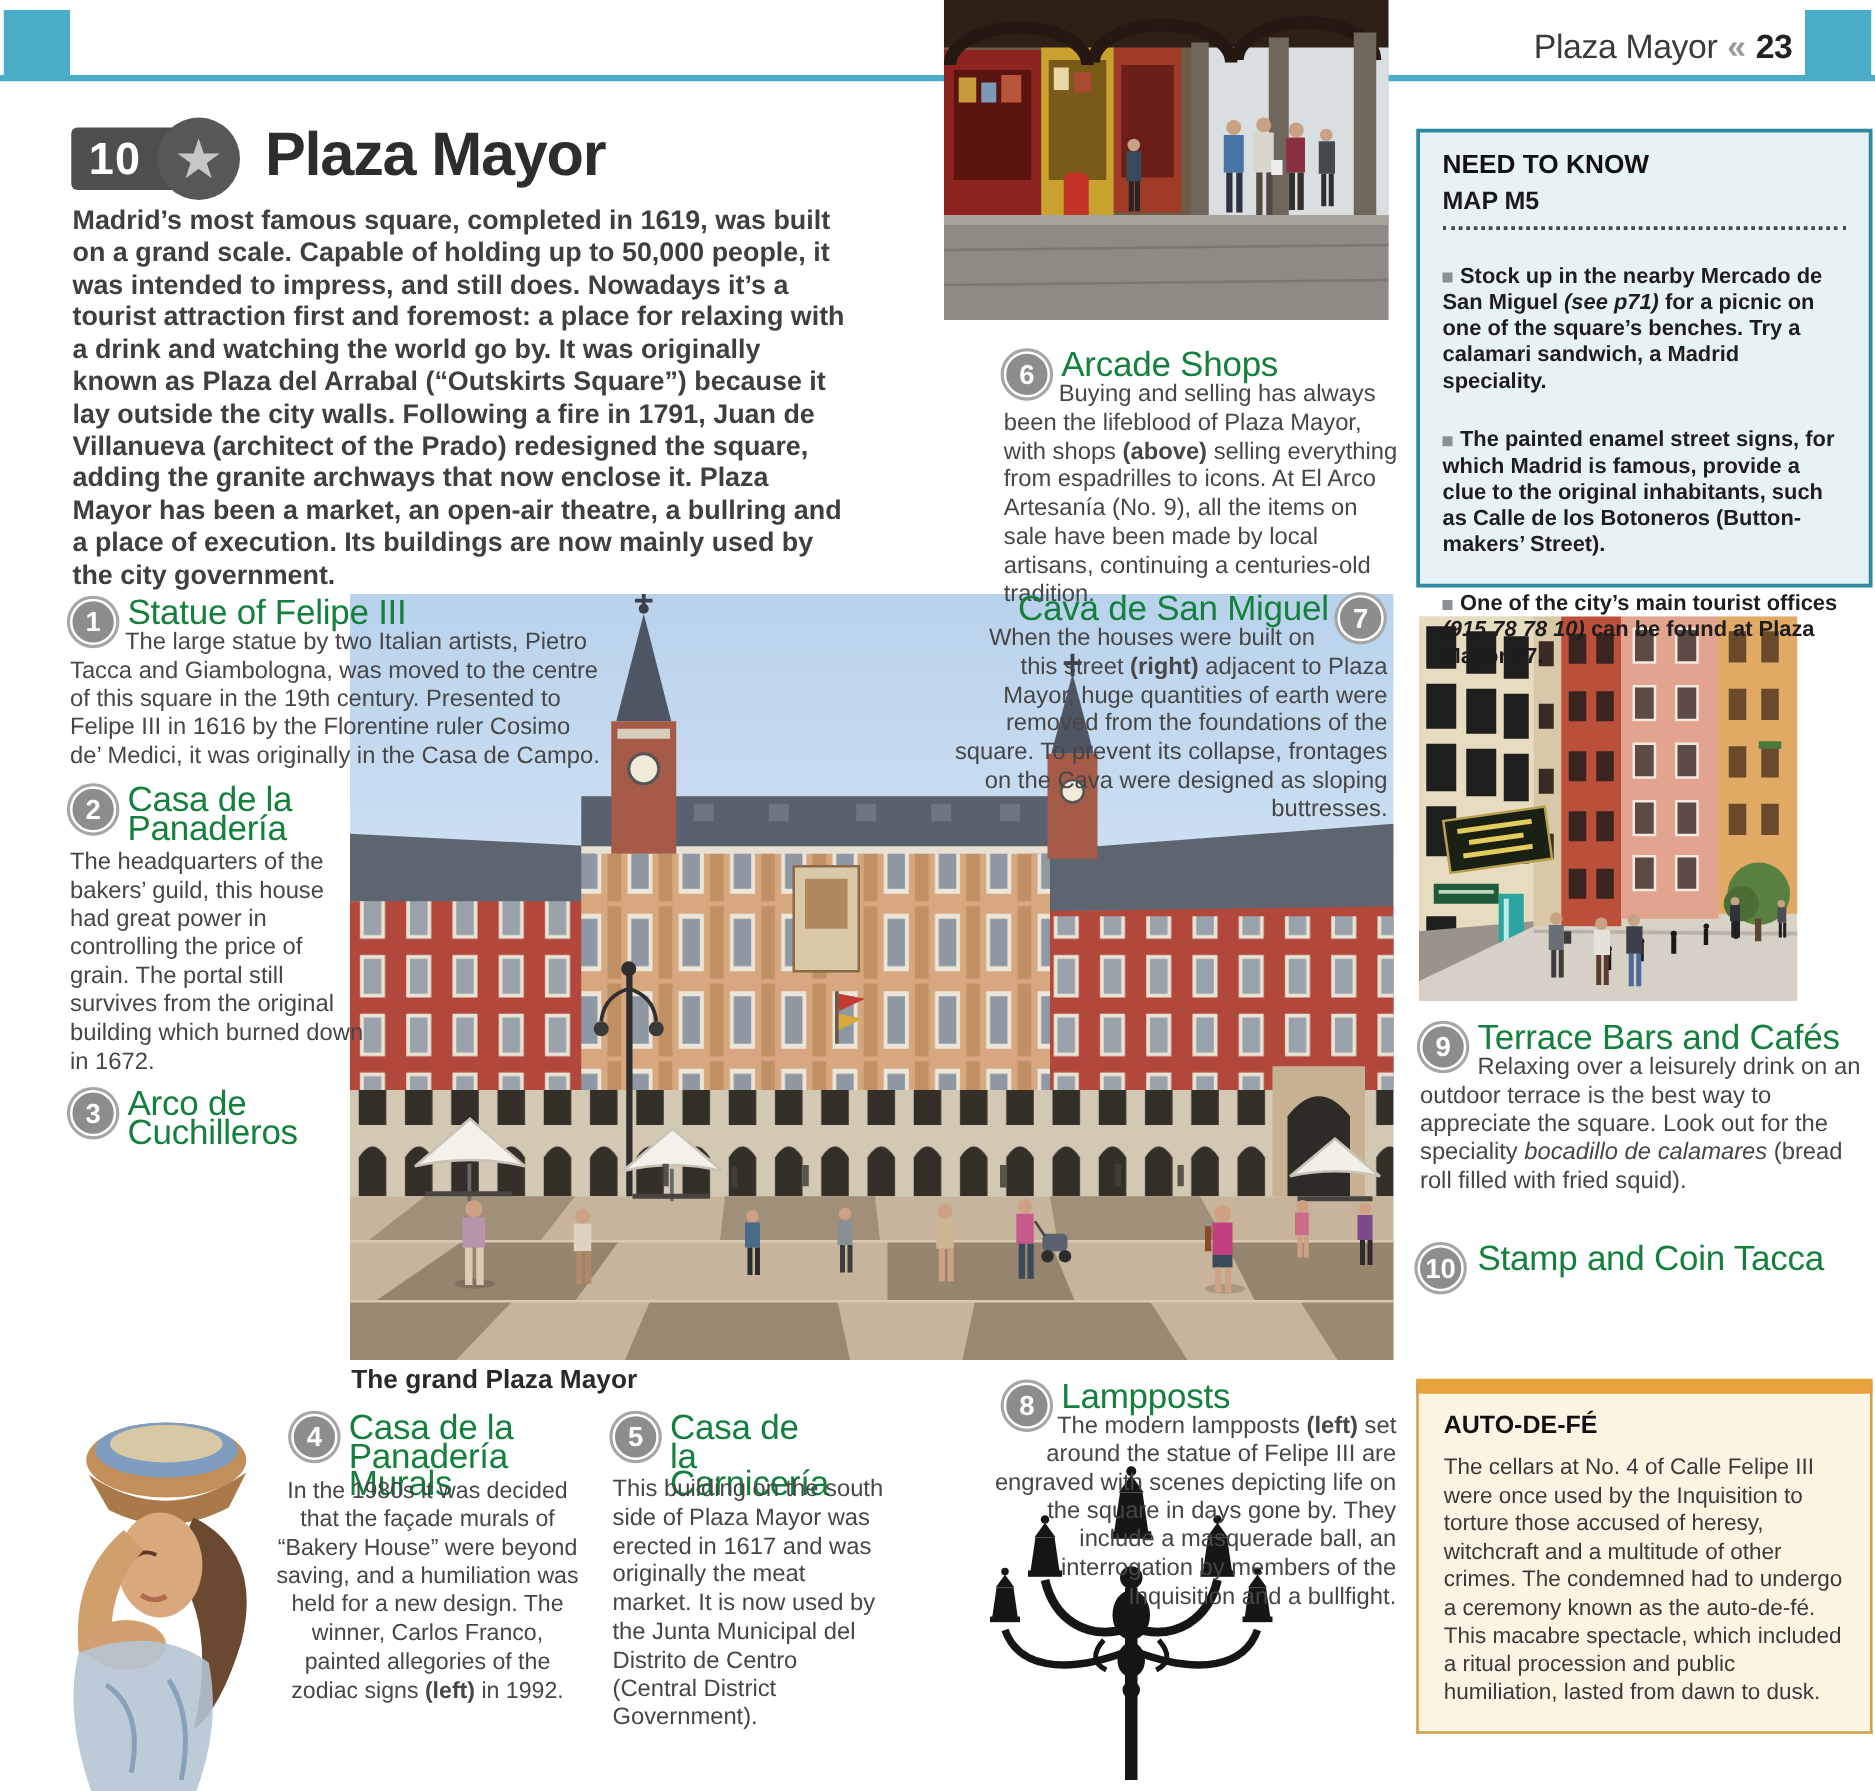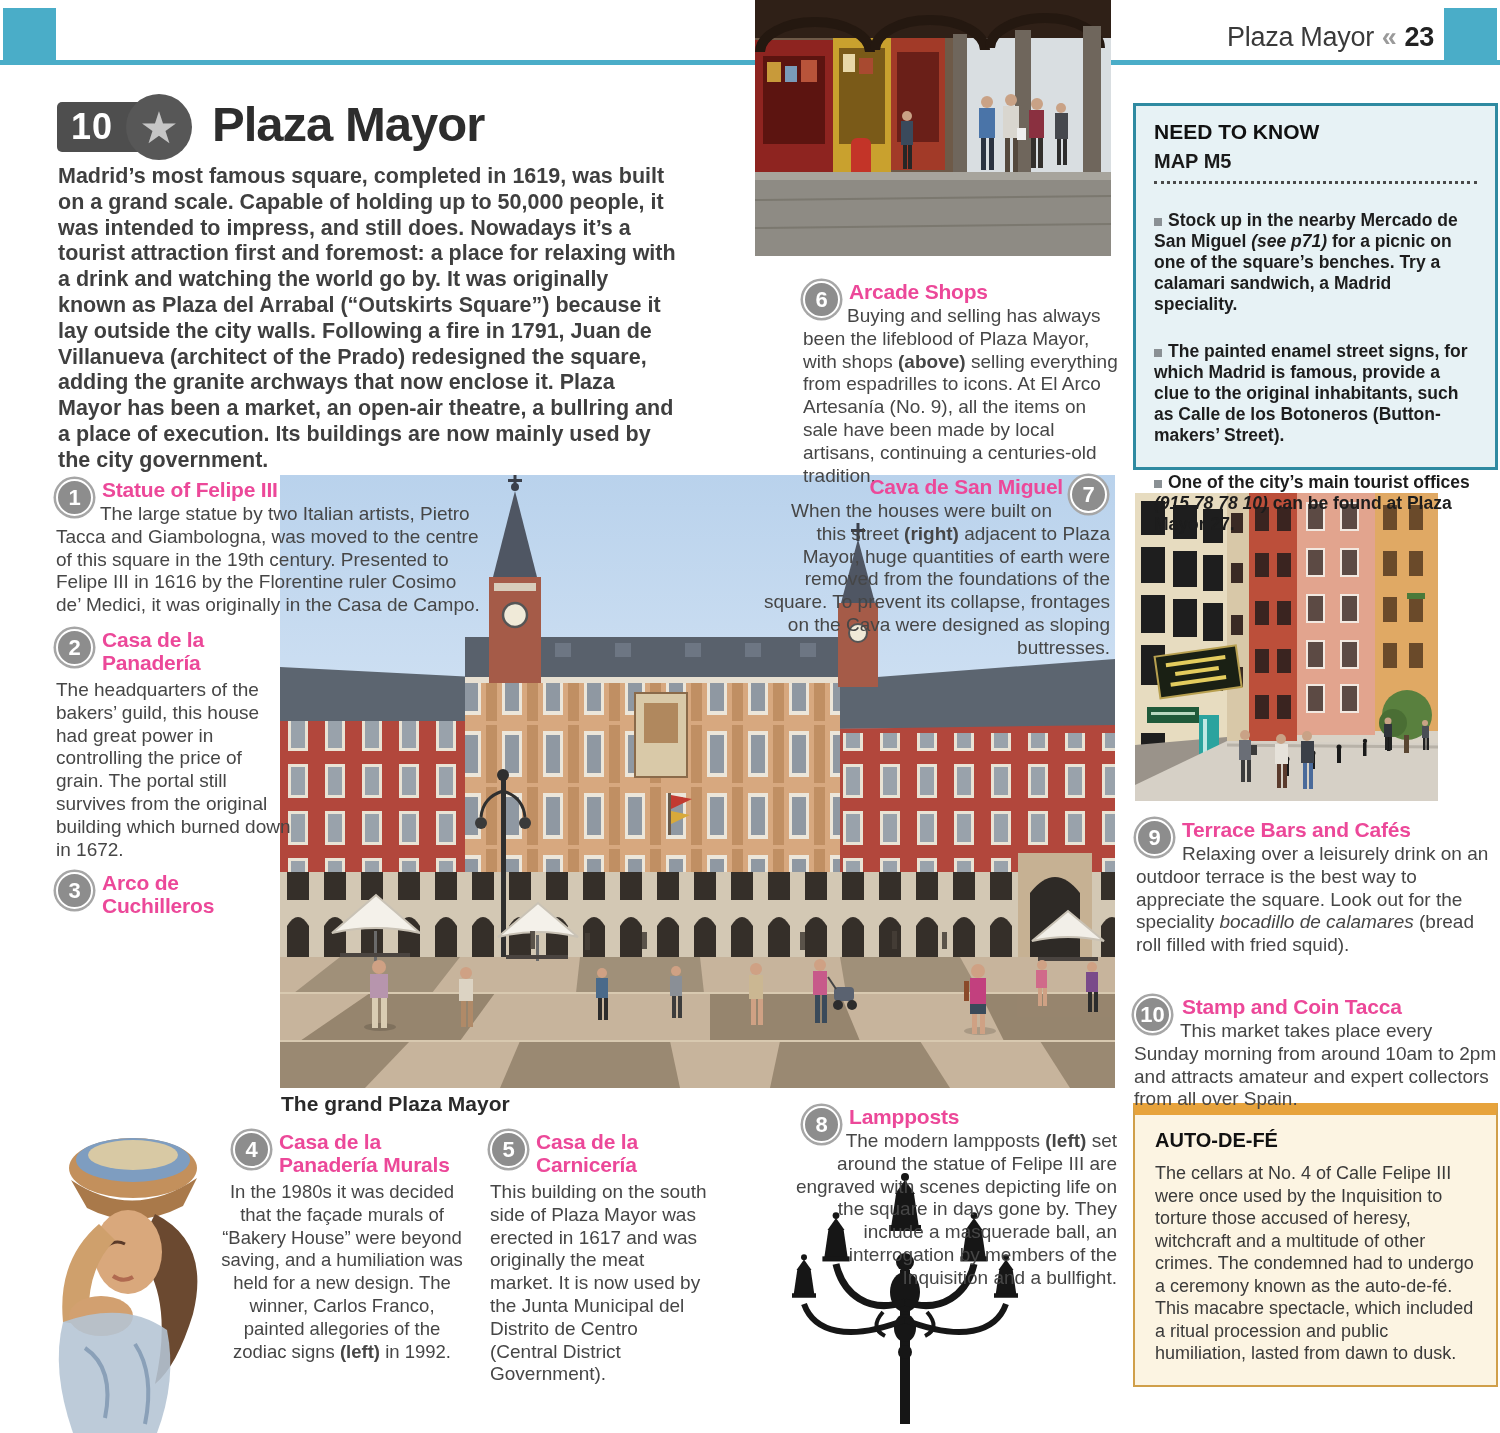--- a/index.html
+++ b/index.html
@@ -19,21 +19,21 @@
             display:flex;align-items:center;justify-content:flex-start;padding-left:14px;color:#fff;
             font-weight:bold;font-size:36px;letter-spacing:1px;}
   .logoCircle{position:absolute;left:126px;top:94px;width:66px;height:66px;background:#575757;border-radius:50%;
             display:flex;align-items:center;justify-content:center;color:#c6c6c6;font-size:44px;}
   .pageTitle{position:absolute;left:212px;top:96px;font-size:49px;font-weight:bold;color:#2d2d2d;letter-spacing:-1px;}
   .intro{position:absolute;left:58px;top:164px;width:618px;font-size:21.5px;line-height:25.8px;color:#3f3f3f;font-weight:bold;}
   
   .num{position:absolute;width:33px;height:33px;border-radius:50%;background:#8d8d8d;color:#fff;
        font-weight:bold;font-size:22px;display:flex;align-items:center;justify-content:center;
        border:2px solid #fff;box-shadow:0 0 0 2.5px #a6a6a6;z-index:6;}
-  .ihead{position:absolute;font-weight:bold;font-size:21px;line-height:22.5px;color:#ec4899;letter-spacing:-0.2px;z-index:6;}
+  .ihead{position:absolute;font-weight:normal;font-size:28px;line-height:22.5px;color:#15803d;letter-spacing:-0.2px;z-index:6;}
   .ibody{position:absolute;font-size:19px;line-height:22.8px;color:#464646;z-index:6;}
   .hang{text-indent:44px;}
   .ctr{text-align:center;}
   .rt{text-align:right;}
   .fr{float:right;width:58px;height:22px;}
   
   .ntk{position:absolute;left:1133px;top:103px;width:365px;height:367px;box-sizing:border-box;
        background:#e7f2f5;border:3px solid #2f8aa1;padding:14px 18px;}
   .ntk h3{margin:0;font-size:21px;color:#111;}
   .ntk .map{font-weight:bold;font-size:20px;color:#1a1a1a;margin-top:6px;}
@@ -493,15 +493,14 @@
       <use href="#lan" transform="translate(218,118) scale(0.75)"></use>
     </svg>
   </div>
 
   <div class="num" style="left:1136px;top:819px;">9</div>
   <div class="ihead" style="left:1182px;top:819px;width:300px;">Terrace Bars and Cafés</div>
   <div class="ibody hang" style="left:1136px;top:843px;width:366px;text-indent:46px;"><span>Relaxing over a leisurely drink on an outdoor terrace is the best way to appreciate the square. Look out for the speciality </span><span class="i">bocadillo de calamares</span><span> (bread roll filled with fried squid).</span></div>
 
   <div class="num" style="left:1134px;top:996px;">10</div>
   <div class="ihead" style="left:1182px;top:996px;width:310px;">Stamp and Coin Tacca</div>
-  <div class="ibody hang" style="left:1134px;top:1020px;width:366px;text-indent:46px;"><span>This market takes place every Sunday morning from around 10am to 2pm and attracts amateur and expert collectors from all over Spain.</span></div>
 
 </div>
 
 </body></html>

